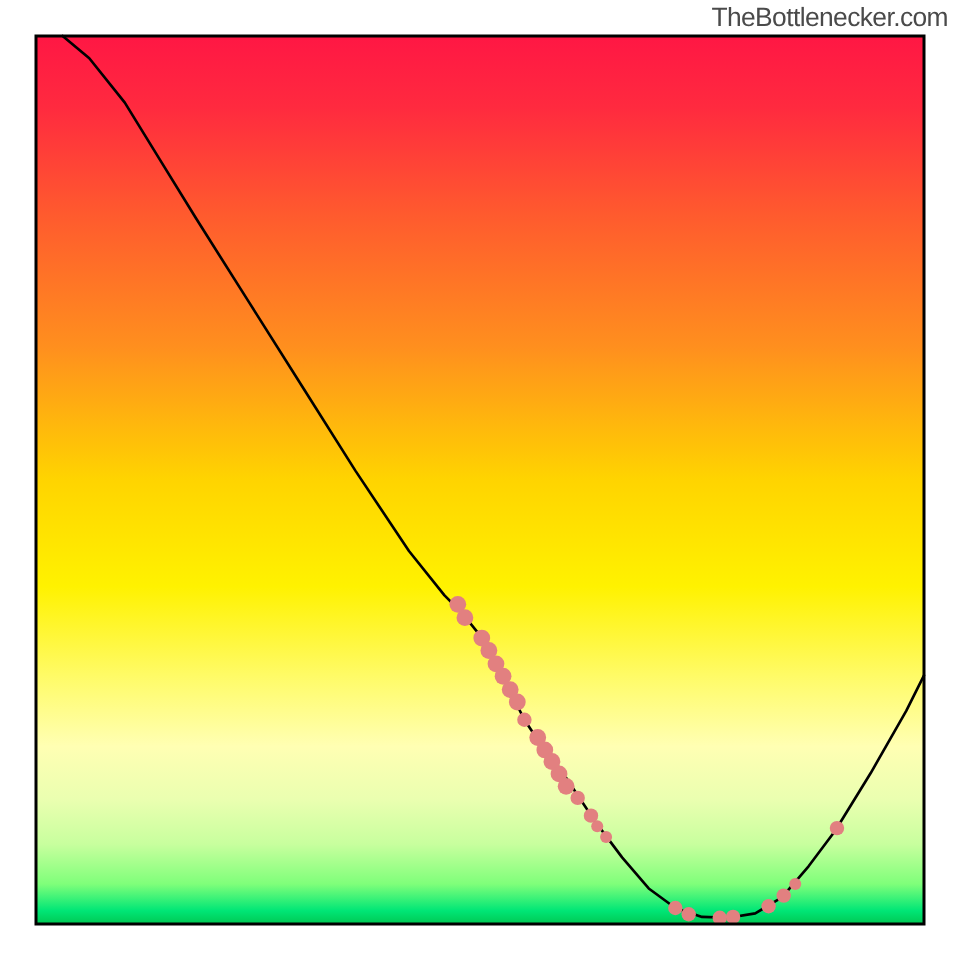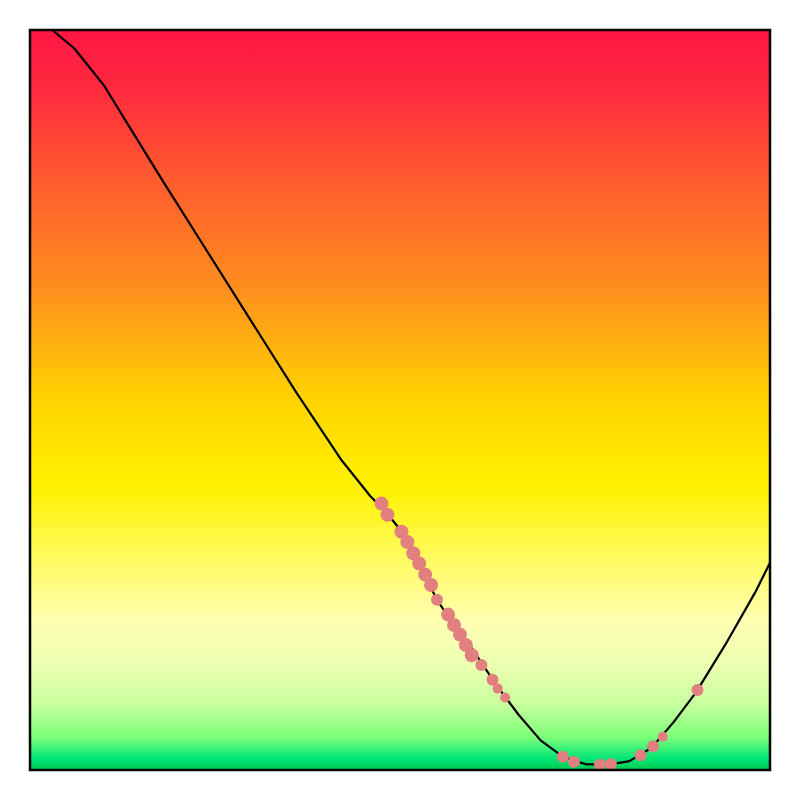--- a/index.html
+++ b/index.html
@@ -25,20 +25,21 @@
     font-size: 22px;
     font-weight: normal;
     color: #4a4a4a;
     letter-spacing: -0.5px;
   }
 </style>
 </head>
 <body>
 
 <div class="chart-container">
+  <div class="attribution">TheBottlenecker.com</div>
   <svg id="chart-svg" width="800" height="800" viewBox="0 0 800 800">
     <defs>
       <linearGradient id="bg-grad" x1="0" y1="0" x2="0" y2="1">
           <stop offset="0%" stop-color="#ff1744"></stop>
           <stop offset="8%" stop-color="#ff2a3f"></stop>
           <stop offset="20%" stop-color="#ff5a2e"></stop>
           <stop offset="35%" stop-color="#ff8f1e"></stop>
           <stop offset="50%" stop-color="#ffd400"></stop>
           <stop offset="62%" stop-color="#fff200"></stop>
           <stop offset="72%" stop-color="#fffb66"></stop>

